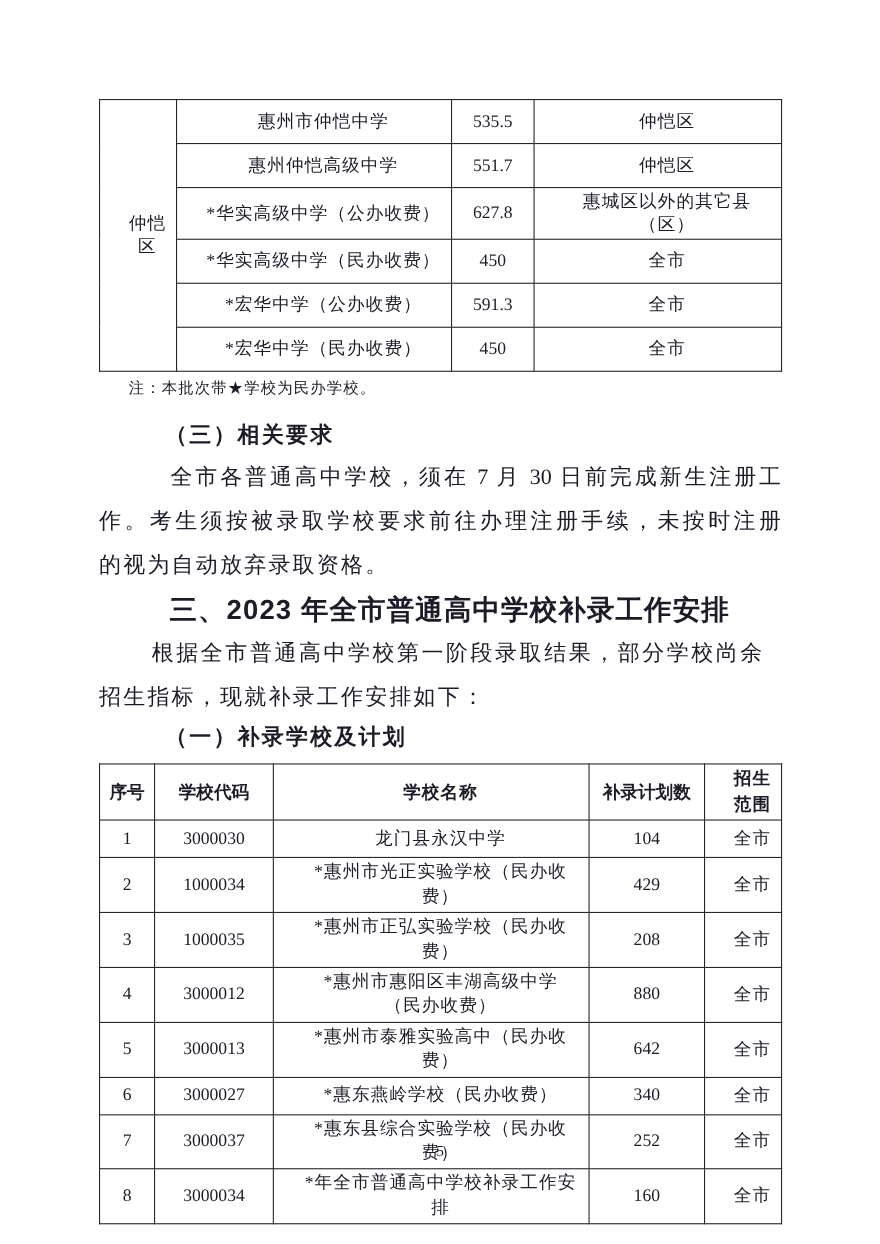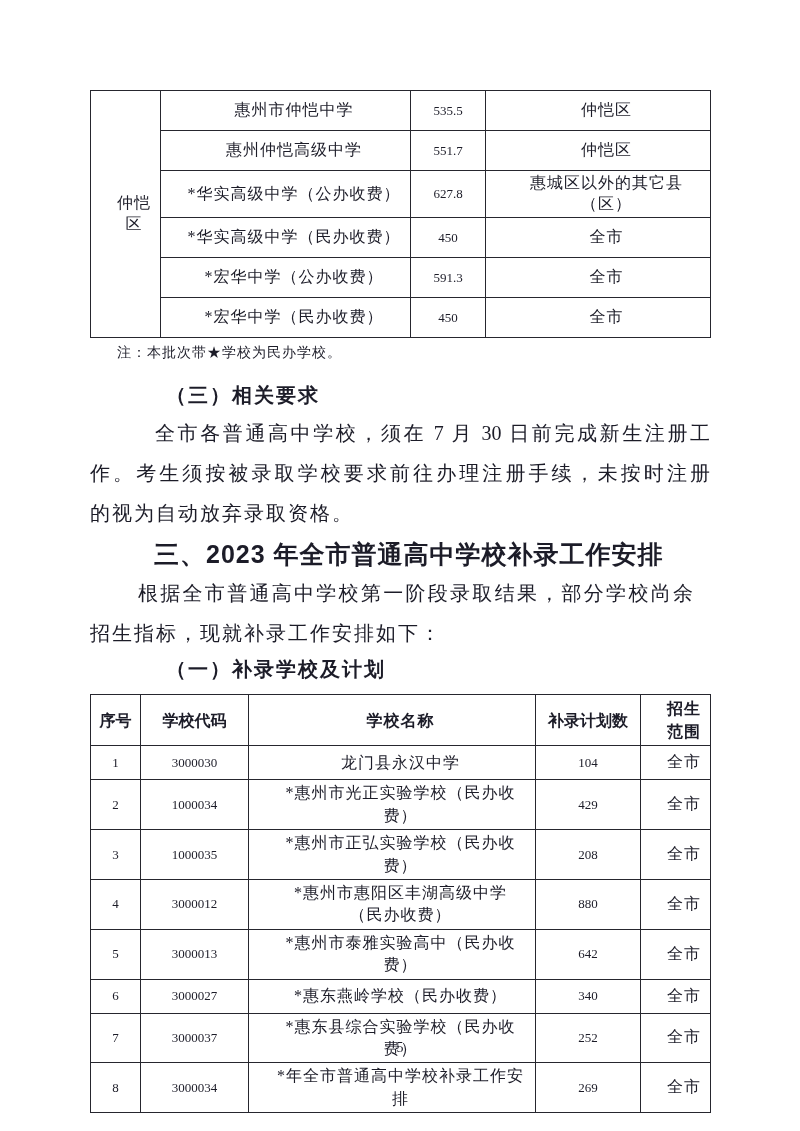--- a/index.html
+++ b/index.html
@@ -30,29 +30,29 @@
   #t2 td { height:34px; }
   #t2 thead th {
     height:50px;
     font-family:"Liberation Sans","DejaVu Sans",sans-serif;
     font-weight:bold; font-size:16px;
     white-space:pre-line; line-height:1.45;
   }
   .c-school, .c-range, .c-district, .c-name { letter-spacing:1px;padding-left:20px; }
   .c-name { white-space:pre-line; line-height:1.4; }
   .c-score, .c-plan, .c-code, .c-no {
-    font-family:"Liberation Serif","DejaVu Serif",serif; font-size:13px;
+    font-family:"Liberation Serif","DejaVu Serif",serif; font-size:16px;
   }
   
   .note {
     position:absolute; left:117px; top:344px;
     font-size:14px; letter-spacing:1px;
   }
   .h-kai {
-    position:absolute; left:166px;
+    position:absolute; left:150px;
     font-size:20px; font-weight:bold; letter-spacing:2px;
   }
   .h-hei {
     position:absolute; left:154px; top:538px;
     font-family:"Liberation Sans","DejaVu Sans",sans-serif;
     font-size:25px; font-weight:bold; letter-spacing:1px;
   }
   .pline {
     position:absolute; font-size:20px; white-space:nowrap; letter-spacing:2px;
   }
@@ -193,21 +193,21 @@
           <td class="c-no">7</td>
           <td class="c-code">3000037</td>
           <td class="c-name">*惠东县综合实验学校（民办收费）</td>
           <td class="c-plan">252</td>
           <td class="c-range">全市</td>
         </tr>
         <tr>
           <td class="c-no">8</td>
           <td class="c-code">3000034</td>
           <td class="c-name">*年全市普通高中学校补录工作安排</td>
-          <td class="c-plan">269</td>
+          <td class="c-plan">160</td>
           <td class="c-range">全市</td>
         </tr>
       </tbody>
   </table>
 
   <div class="pagenum">5</div>
 
 </div>
 
 </body></html>

